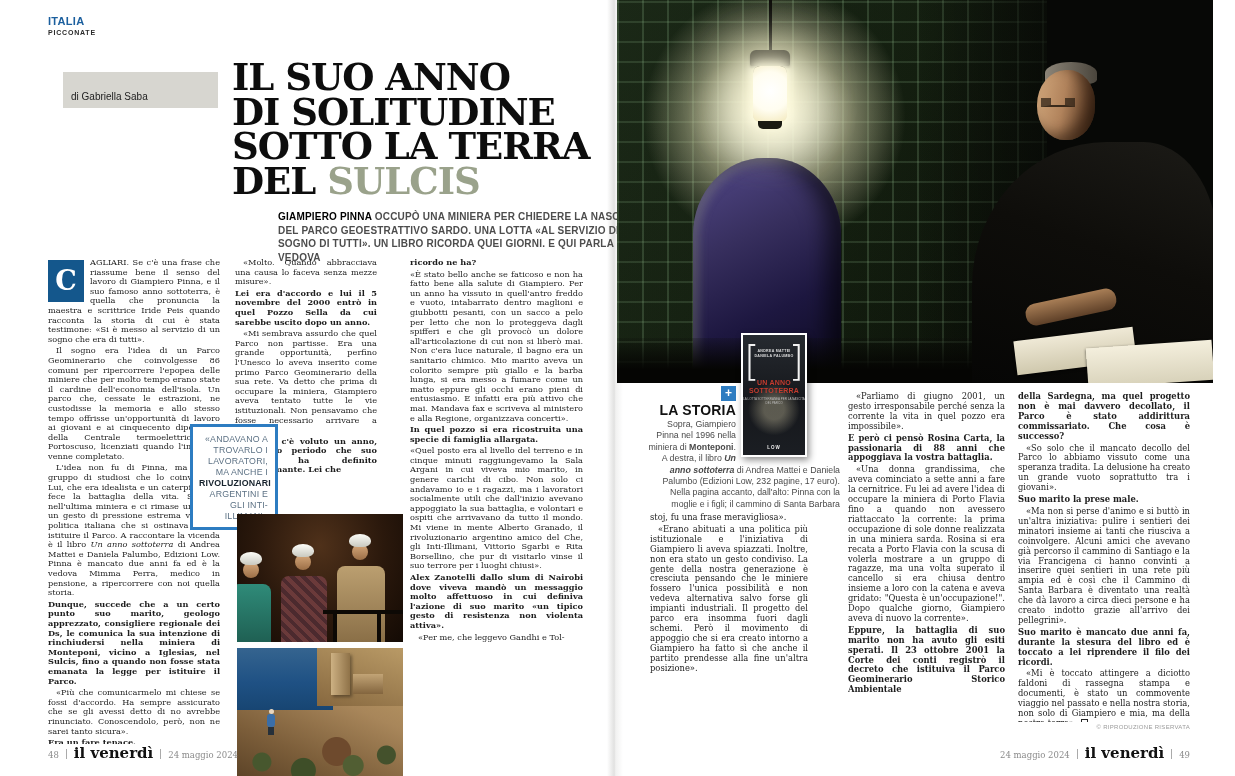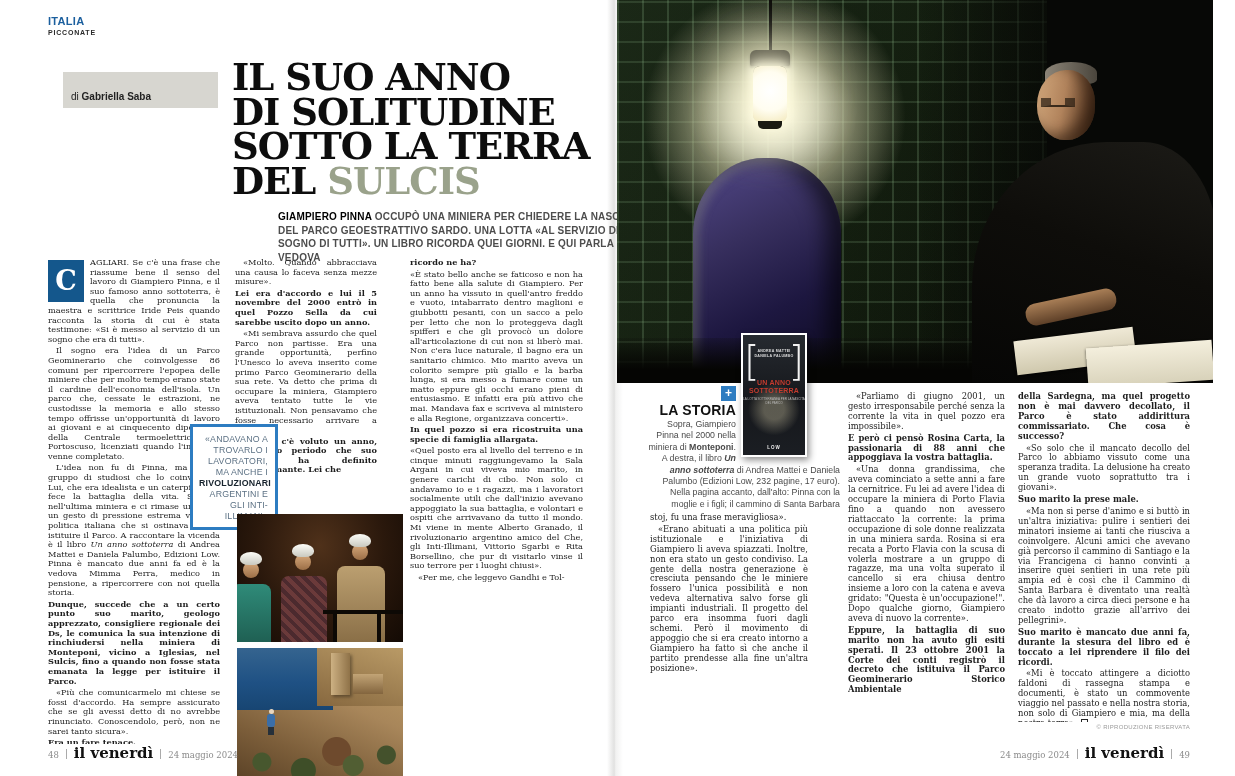--- a/index.html
+++ b/index.html
@@ -5,21 +5,21 @@
   html,body{margin:0;padding:0;background:#e9e8e4;}
   .spread{position:relative;width:1235px;height:776px;background:#ffffff;overflow:hidden;
           font-family:"DejaVu Serif",serif;}
   .abs{position:absolute;}
   p{margin:0 0 2px 0;}
   
   .kicker-sec{font:bold 11px/13px "Liberation Sans",sans-serif;color:#1b5f9e;letter-spacing:.3px;}
   .kicker-rub{font:bold 7px/9px "Liberation Sans",sans-serif;color:#2b2b2b;letter-spacing:.8px;}
   .byline-box{background:#d7d6d0;width:155px;height:36px;}
   .byline-text{position:absolute;left:8px;bottom:6px;font:10px "Liberation Sans",sans-serif;color:#222;}
-  .byline-text b{font-weight:bold;}
+  .byline-text b{font-weight:normal;}
   .headline{font:bold 37px/34.5px "DejaVu Serif",serif;color:#0d0d0d;letter-spacing:-1px;}
   .headline .accent{color:#9aa28b;}
   .standfirst{font:bold 10px/13.5px "Liberation Sans",sans-serif;color:#4d4d4d;letter-spacing:.2px;margin-left:44px;}
   .standfirst .lead{color:#000;}
   .body{font:8.2px/9.6px "DejaVu Serif",serif;color:#1d1d1d;text-align:justify;}
   .rbody{font:8.4px/9.9px "DejaVu Serif",serif;color:#1d1d1d;text-align:justify;}
   .q{font-weight:bold;}
   .ind{text-indent:8px;}
   .booktitle{font-style:italic;}
   .col{overflow:hidden;}
@@ -167,20 +167,21 @@
       <p class="body q">Lei era d'accordo e lui il 5 novembre del 2000 entrò in quel Pozzo Sella da cui sarebbe uscito dopo un anno.</p>
       <p class="body ind">«Mi sembrava assurdo che quel Parco non partisse. Era una grande opportunità, perfino l'Unesco lo aveva inserito come primo Parco Geominerario della sua rete. Va detto che prima di occupare la miniera, Giampiero aveva tentato tutte le vie istituzionali. Non pensavamo che fosse necessario arrivare a tanto».</p>
       <p class="body q">E invece c'è voluto un anno, un lungo periodo che suo marito ha definito entusiasmante. Lei che</p>
     </div>
 
     <div class="abs col" style="left:410px;top:258px;width:173px;height:460px;">
       <p class="body q">ricordo ne ha?</p>
       <p class="body">«È stato bello anche se faticoso e non ha fatto bene alla salute di Giampiero. Per un anno ha vissuto in quell'antro freddo e vuoto, intabarrato dentro maglioni e giubbotti pesanti, con un sacco a pelo per letto che non lo proteggeva dagli spifferi e che gli provocò un dolore all'articolazione di cui non si liberò mai. Non c'era luce naturale, il bagno era un sanitario chimico. Mio marito aveva un colorito sempre più giallo e la barba lunga, si era messo a fumare come un matto eppure gli occhi erano pieni di entusiasmo. E infatti era più attivo che mai. Mandava fax e scriveva al ministero e alla Regione, organizzava concerti».</p>
       <p class="body q">In quel pozzo si era ricostruita una specie di famiglia allargata.</p>
       <p class="body">«Quel posto era al livello del terreno e in cinque minuti raggiungevamo la Sala Argani in cui viveva mio marito, in genere carichi di cibo. Non solo ci andavamo io e i ragazzi, ma i lavoratori socialmente utili che dall'inizio avevano appoggiato la sua battaglia, e volontari e ospiti che arrivavano da tutto il mondo. Mi viene in mente Alberto Granado, il rivoluzionario argentino amico del Che, gli Inti-Illimani, Vittorio Sgarbi e Rita Borsellino, che pur di visitarlo vinse il suo terrore per i luoghi chiusi».</p>
+      <p class="body q">Alex Zanotelli dallo slum di Nairobi dove viveva mandò un messaggio molto affettuoso in cui definiva l'azione di suo marito «un tipico gesto di resistenza non violenta attiva».</p>
       <p class="body ind">«Per me, che leggevo Gandhi e Tol-</p>
     </div>
 
     <div class="abs pullquote" style="left:190px;top:424px;">
       <span>«ANDAVANO A TROVARLO I LAVORATORI, MA ANCHE I </span><b>RIVOLUZIONARI</b><span> ARGENTINI E GLI INTI-ILLIMANI»</span>
     </div>
 
     <div class="abs photo photo-miners" style="left:237px;top:514px;width:166px;height:128px;">
       <div class="torso" style="left:-6px;top:70px;width:40px;height:58px;background:linear-gradient(180deg,#2f8b79,#1f6053);"></div>
       <div class="face" style="left:6px;top:48px;"></div>
@@ -232,21 +233,21 @@
       <div class="cord"></div>
       <div class="lantern-cap"></div>
       <div class="lantern-glass"></div>
       <div class="lantern-base"></div>
     </div>
 
     <div class="abs caption" style="left:643px;top:386px;width:197px;">
       <div class="cap-spacer"></div>
       <div><span class="plus-icon">+</span></div>
       <div class="cap-label">LA STORIA</div>
-      <span>Sopra, Giampiero Pinna nel 2000 nella miniera di </span><b>Monteponi</b><span>. A destra, il libro </span><b><i>Un anno sottoterra</i></b><span> di Andrea Mattei e Daniela Palumbo (Edizioni Low, 232 pagine, 17 euro). Nella pagina accanto, dall'alto: Pinna con la moglie e i figli; il cammino di Santa Barbara</span>
+      <span>Sopra, Giampiero Pinna nel 1996 nella miniera di </span><b>Monteponi</b><span>. A destra, il libro </span><b><i>Un anno sottoterra</i></b><span> di Andrea Mattei e Daniela Palumbo (Edizioni Low, 232 pagine, 17 euro). Nella pagina accanto, dall'alto: Pinna con la moglie e i figli; il cammino di Santa Barbara</span>
     </div>
 
     <div class="abs book" style="left:741px;top:333px;">
       <span class="bracket" style="left:1px;top:6px;">[</span>
       <span class="bracket" style="right:1px;top:6px;">]</span>
       <div class="book-authors">
         <div>ANDREA MATTEI</div>
           <div>DANIELA PALUMBO</div>
       </div>
       <div class="book-title">

